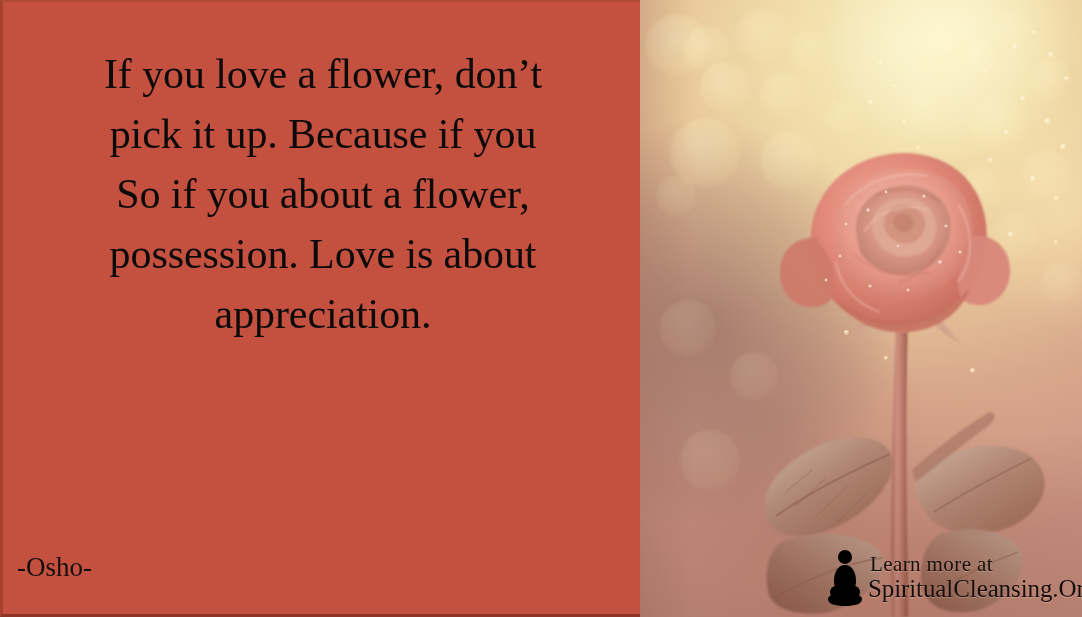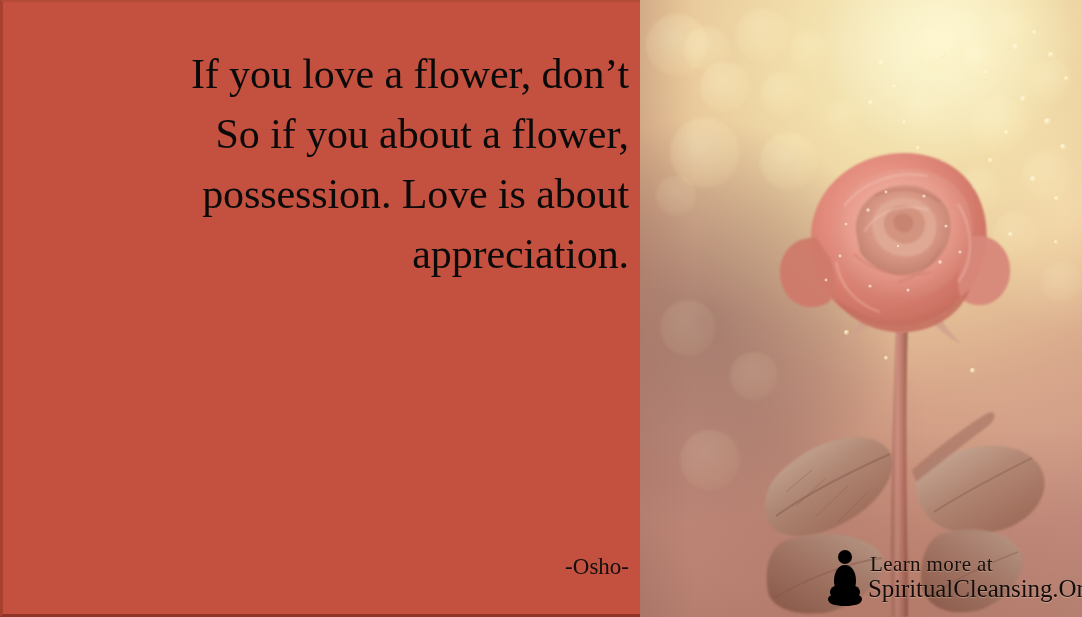--- a/index.html
+++ b/index.html
@@ -36,30 +36,29 @@
     width: 612px;
     text-align: center;
     color: #0b0a0a;
     font-size: 42px;
     line-height: 60px;
     letter-spacing: -0.1px;
   }
   #quote-text .ln {
     display: block;
     white-space: nowrap;
-    text-align: right;
   }
   #attribution {
     position: absolute;
     left: 14px;
     top: 548px;
     width: 612px;
-    text-align: right;
+    text-align: left;
     color: #140f0e;
-    font-size: 23px;
+    font-size: 27px;
     line-height: 34px;
   }
 
   
   #photo-panel {
     position: absolute;
     left: 640px;
     top: 0;
     width: 442px;
     height: 617px;
@@ -133,20 +132,21 @@
 </style>
 </head>
 <body>
 
 <div id="canvas">
 
   <div id="quote-panel">
 
     <div id="quote-text">
       <span class="ln">If you love a flower, don’t</span>
+      <span class="ln">pick it up. Because if you</span>
       <span class="ln">So if you about a flower,</span>
       <span class="ln">possession. Love is about</span>
       <span class="ln">appreciation.</span>
     </div>
 
     <div id="attribution">-Osho-</div>
   </div>
 
   <div id="photo-panel">
 

